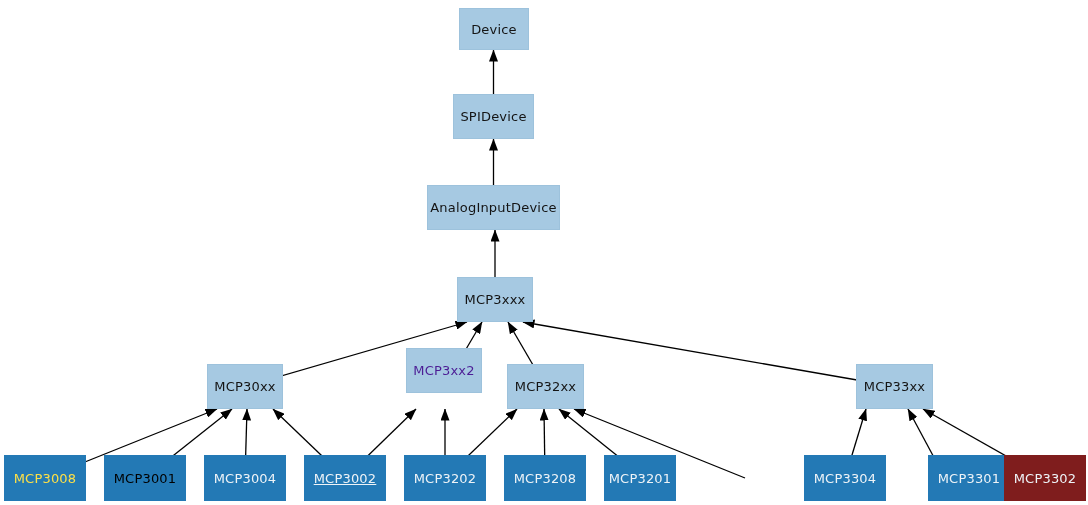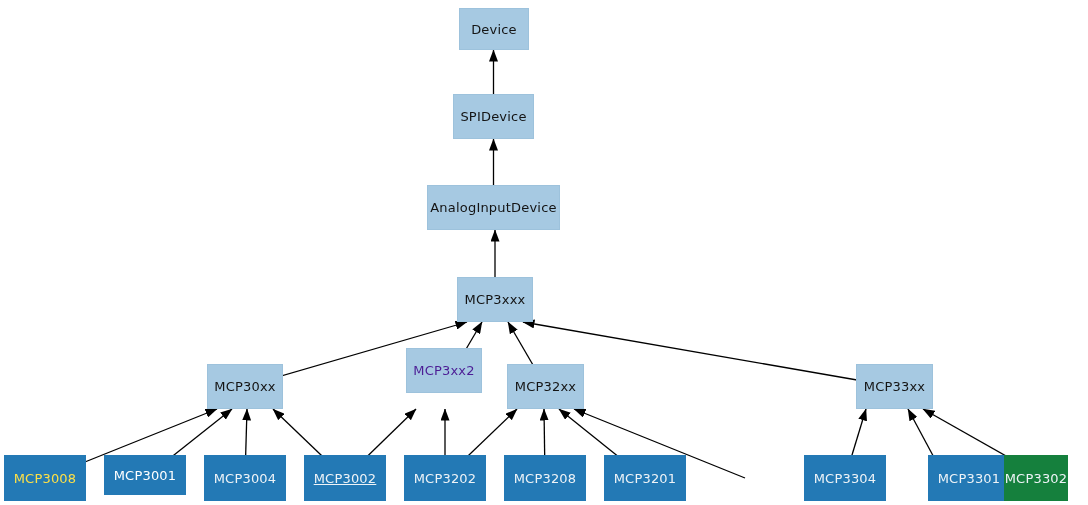--- a/index.html
+++ b/index.html
@@ -98,40 +98,40 @@
     </div>
     <div class="node base_class" style="left: 507px; top: 364px; width: 77px; height: 45px; background: rgb(166, 201, 226); color: rgb(20, 20, 20);">
       <span>MCP32xx</span>
     </div>
     <div class="node base_class" style="left: 856px; top: 364px; width: 77px; height: 45px; background: rgb(166, 201, 226); color: rgb(20, 20, 20);">
       <span>MCP33xx</span>
     </div>
     <div class="node leaf_class" style="left: 4px; top: 455px; width: 82px; height: 46px; background: rgb(35, 121, 181); color: #fde047;">
       <span>MCP3008</span>
     </div>
-    <div class="node leaf_class" style="left: 104px; top: 455px; width: 82px; height: 40px; background: rgb(35, 121, 181); color: #ffffff;">
+    <div class="node leaf_class" style="left: 104px; top: 455px; width: 82px; height: 46px; background: rgb(35, 121, 181); color: #000000;">
       <span>MCP3001</span>
     </div>
     <div class="node leaf_class" style="left: 204px; top: 455px; width: 82px; height: 46px; background: rgb(35, 121, 181); color: rgb(238, 243, 247);">
       <span>MCP3004</span>
     </div>
     <div class="node leaf_class" style="left: 304px; top: 455px; width: 82px; height: 46px; background: rgb(35, 121, 181); color: rgb(238, 243, 247); text-decoration: underline;">
       <span>MCP3002</span>
     </div>
     <div class="node leaf_class" style="left: 404px; top: 455px; width: 82px; height: 46px; background: rgb(35, 121, 181); color: rgb(238, 243, 247);">
       <span>MCP3202</span>
     </div>
     <div class="node leaf_class" style="left: 504px; top: 455px; width: 82px; height: 46px; background: rgb(35, 121, 181); color: rgb(238, 243, 247);">
       <span>MCP3208</span>
     </div>
-    <div class="node leaf_class" style="left: 604px; top: 455px; width: 82px; height: 46px; background: rgb(35, 121, 181); color: rgb(238, 243, 247);">
+    <div class="node leaf_class" style="left: 604px; top: 455px; width: 72px; height: 46px; background: rgb(35, 121, 181); color: rgb(238, 243, 247);">
       <span>MCP3201</span>
     </div>
     <div class="node leaf_class" style="left: 804px; top: 455px; width: 82px; height: 46px; background: rgb(35, 121, 181); color: rgb(238, 243, 247);">
       <span>MCP3304</span>
     </div>
     <div class="node leaf_class" style="left: 904px; top: 455px; width: 82px; height: 46px; background: rgb(35, 121, 181); color: rgb(238, 243, 247); margin-left: 24px;">
       <span>MCP3301</span>
     </div>
-    <div class="node leaf_class" style="left: 1004px; top: 455px; width: 64px; height: 46px; background: #15803d; color: rgb(238, 243, 247);">
+    <div class="node leaf_class" style="left: 1004px; top: 455px; width: 82px; height: 46px; background: #7f1d1d; color: rgb(238, 243, 247);">
       <span>MCP3302</span>
     </div>
   </div>
 
 </body></html>

